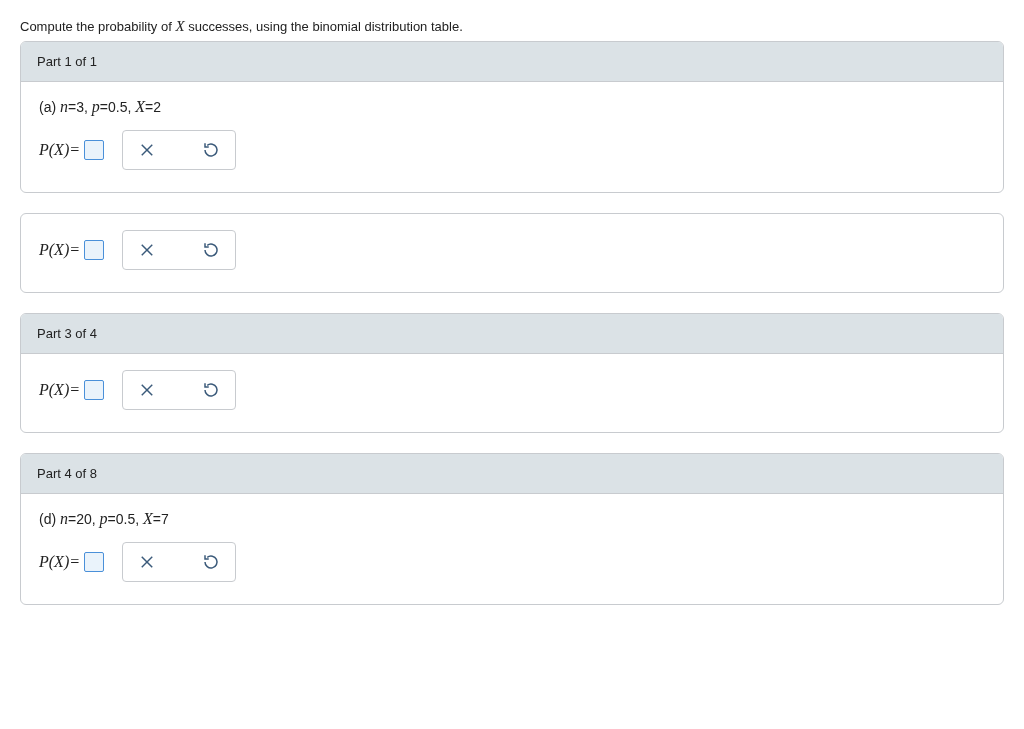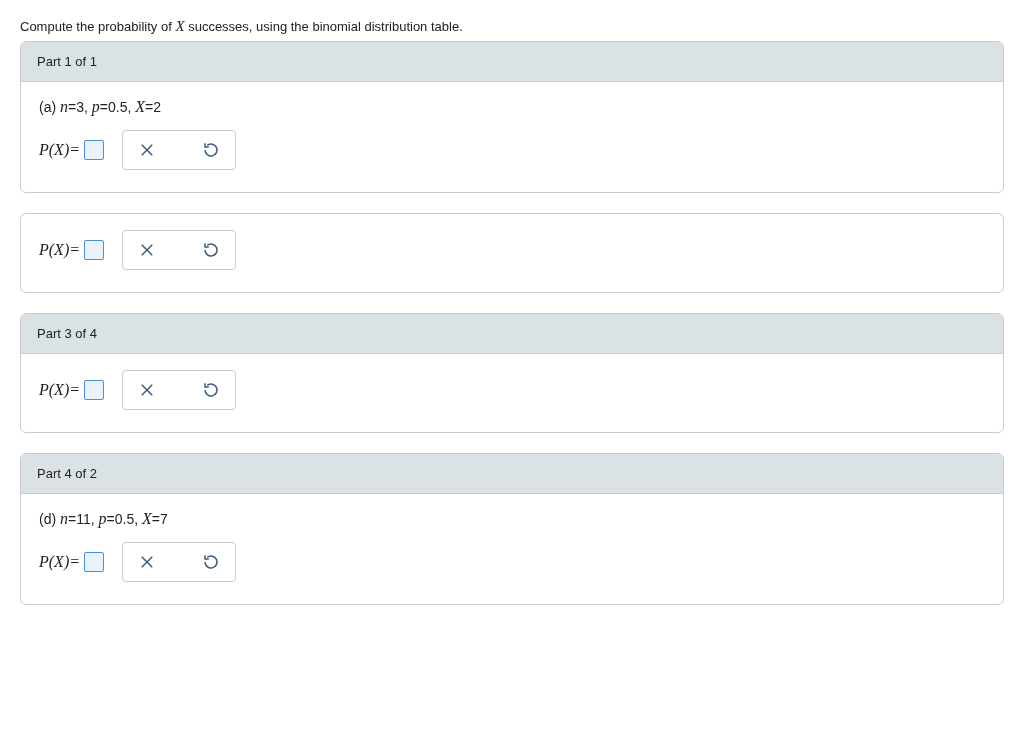--- a/index.html
+++ b/index.html
@@ -164,26 +164,26 @@
               <polyline points="4 3 4 8 9 8"></polyline>
             </svg>
         </span>
       </span>
     </div>
   </div>
 </div>
 
 <div class="part-card" style="margin-bottom:0;">
   <div class="part-header">
-    <span>Part 4 of 2</span>
+    <span>Part 4 of 8</span>
   </div>
   <div class="part-body">
     <div class="params">
       <span>(d)</span>
-      <span class="mi">n</span>=<span>11</span>,
+      <span class="mi">n</span>=<span>20</span>,
       <span class="mi">p</span>=<span>0.5</span>,
       <span class="mi">X</span>=<span>7</span>
     </div>
     <div class="answer-row">
       <span class="px-label">
         <span class="mi">P</span>(<span class="mi">X</span>)=<span class="answer-box"></span>
       </span>
       <span class="action-box">
         <span class="icon-btn">
           <svg viewBox="0 0 24 24" fill="none" stroke="currentColor" stroke-width="2">

